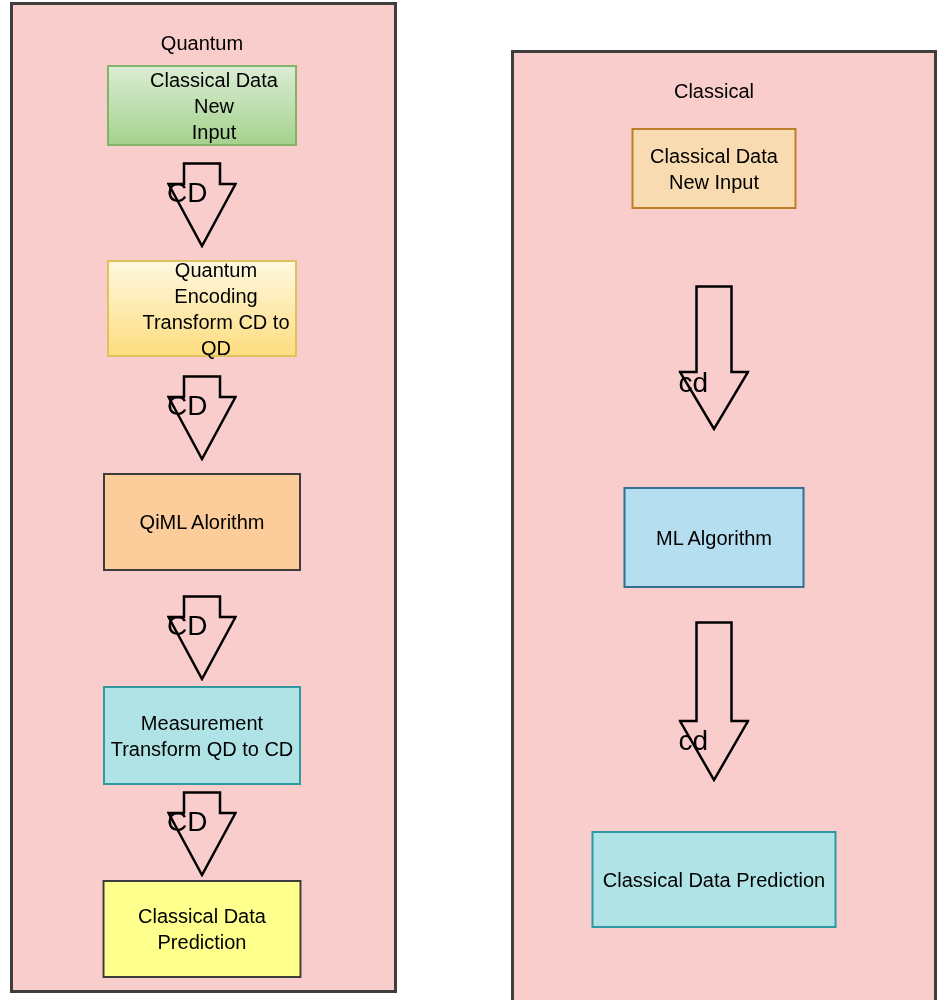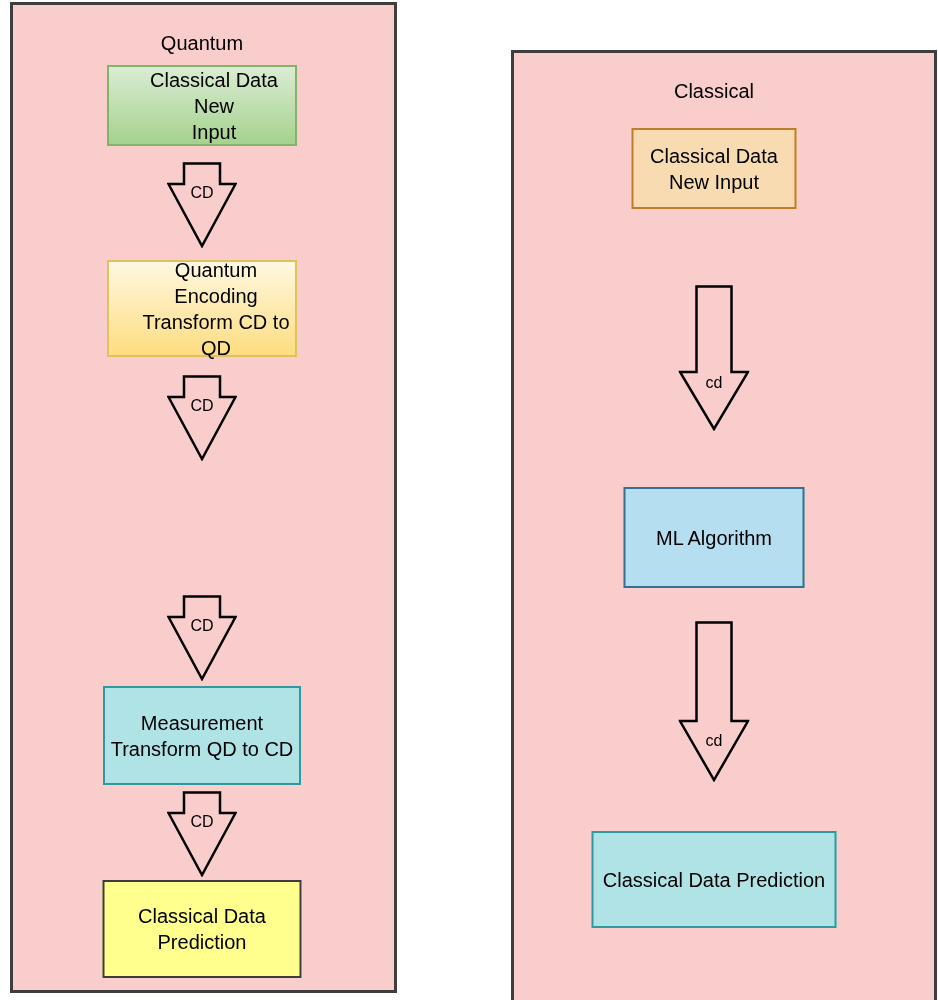--- a/index.html
+++ b/index.html
@@ -53,22 +53,22 @@
   .node-blue{
     background:var(--node-blue-fill,#B5DEF0);
     border:2px solid var(--node-blue-border,#35708E);
   }
   .arrow{position:absolute;left:50%;transform:translateX(-50%);}
   .arrow svg{display:block;}
   .arrow svg polygon{
     fill:none;stroke:var(--arrow-stroke,#000000);stroke-width:2.5;stroke-miterlimit:10;
   }
   .arrow-label{
-    position:absolute;left:0;width:100%;text-align:center;
-    font-size:16px;line-height:26px;
+    position:absolute;left:0;width:100%;
+    font-size:28px;line-height:26px;
   }
   .arrow-sm .arrow-label{top:18px;}
   .arrow-lg-a .arrow-label{top:85px;}
   .arrow-lg-b .arrow-label{top:107px;}
 </style>
 </head>
 <body>
 
 <div class="canvas">
 
@@ -94,20 +94,23 @@
 Transform CD to QD</span>
       </div>
 
       <div class="arrow arrow-sm" style="top:370px;width:70px;height:86px;">
         <svg width="70" height="86" viewBox="0 0 70 86">
           <polygon points="17,1.5 53,1.5 53,22 68.5,22 35,84 1.5,22 17,22"></polygon>
         </svg>
         <span class="arrow-label">CD</span>
       </div>
 
+      <div class="node node-orange" style="top:468px;width:198px;height:98px;">
+        <span>QiML Alorithm</span>
+      </div>
 
       <div class="arrow arrow-sm" style="top:590px;width:70px;height:86px;">
         <svg width="70" height="86" viewBox="0 0 70 86">
           <polygon points="17,1.5 53,1.5 53,22 68.5,22 35,84 1.5,22 17,22"></polygon>
         </svg>
         <span class="arrow-label">CD</span>
       </div>
 
       <div class="node node-teal" style="top:681px;width:198px;height:99px;">
         <span>Measurement

